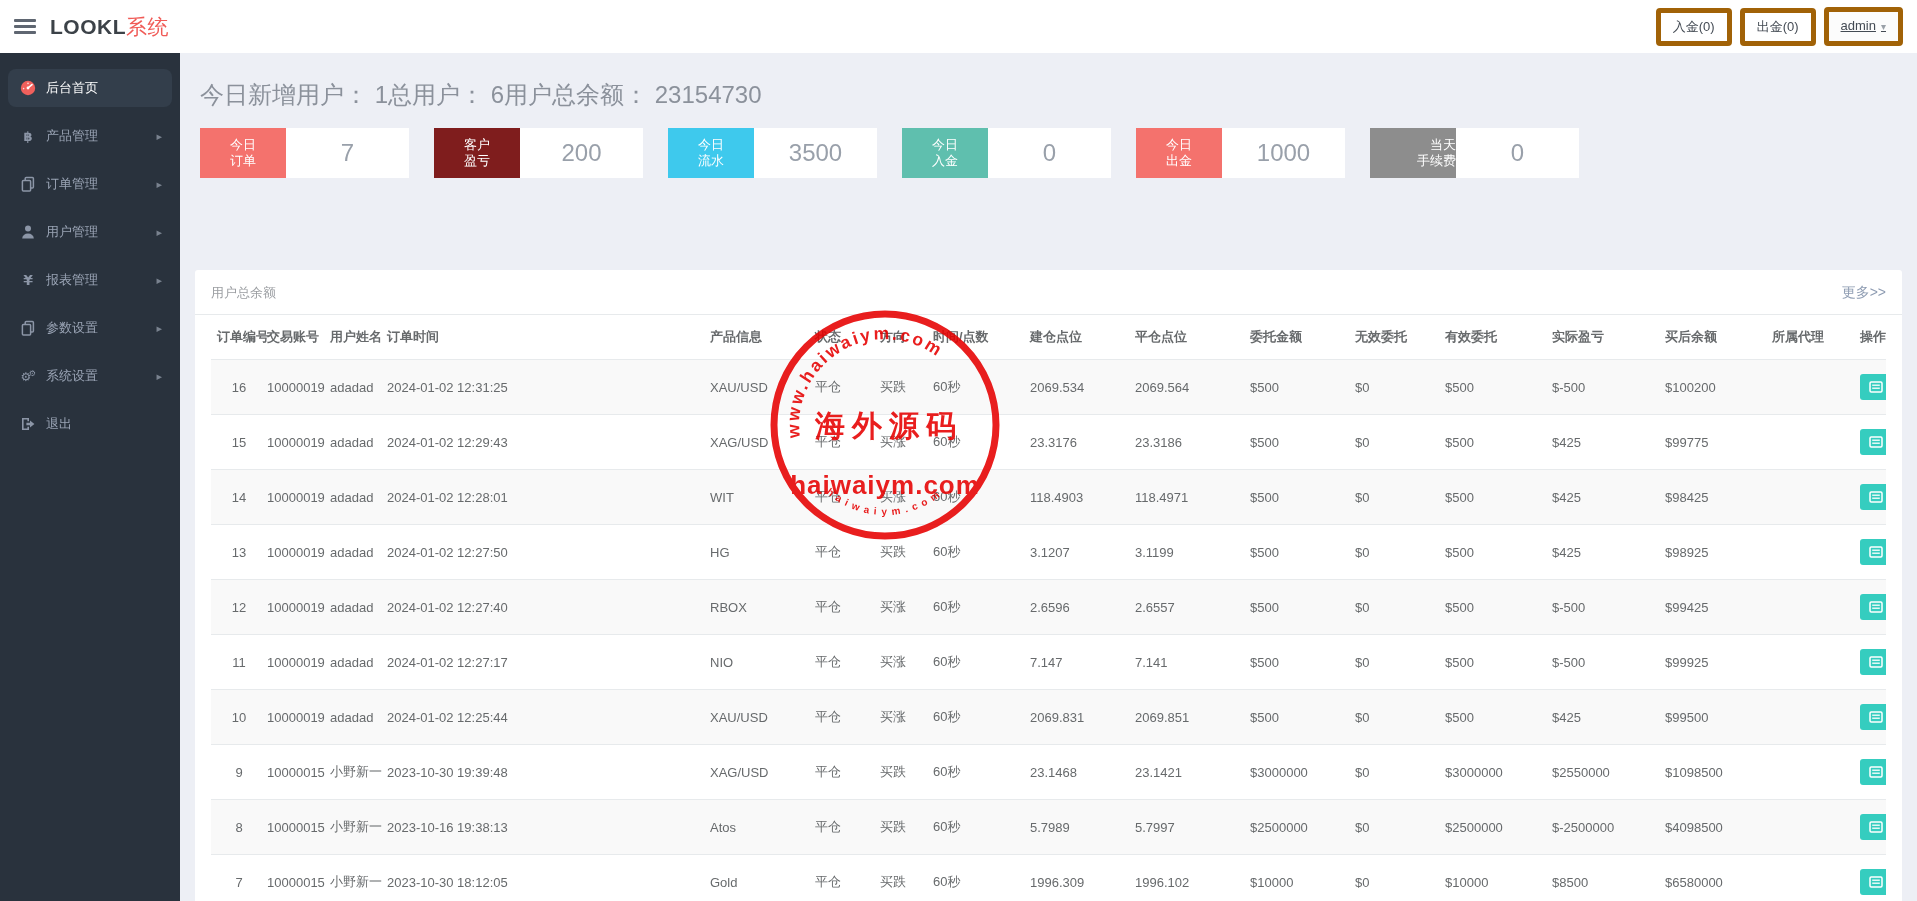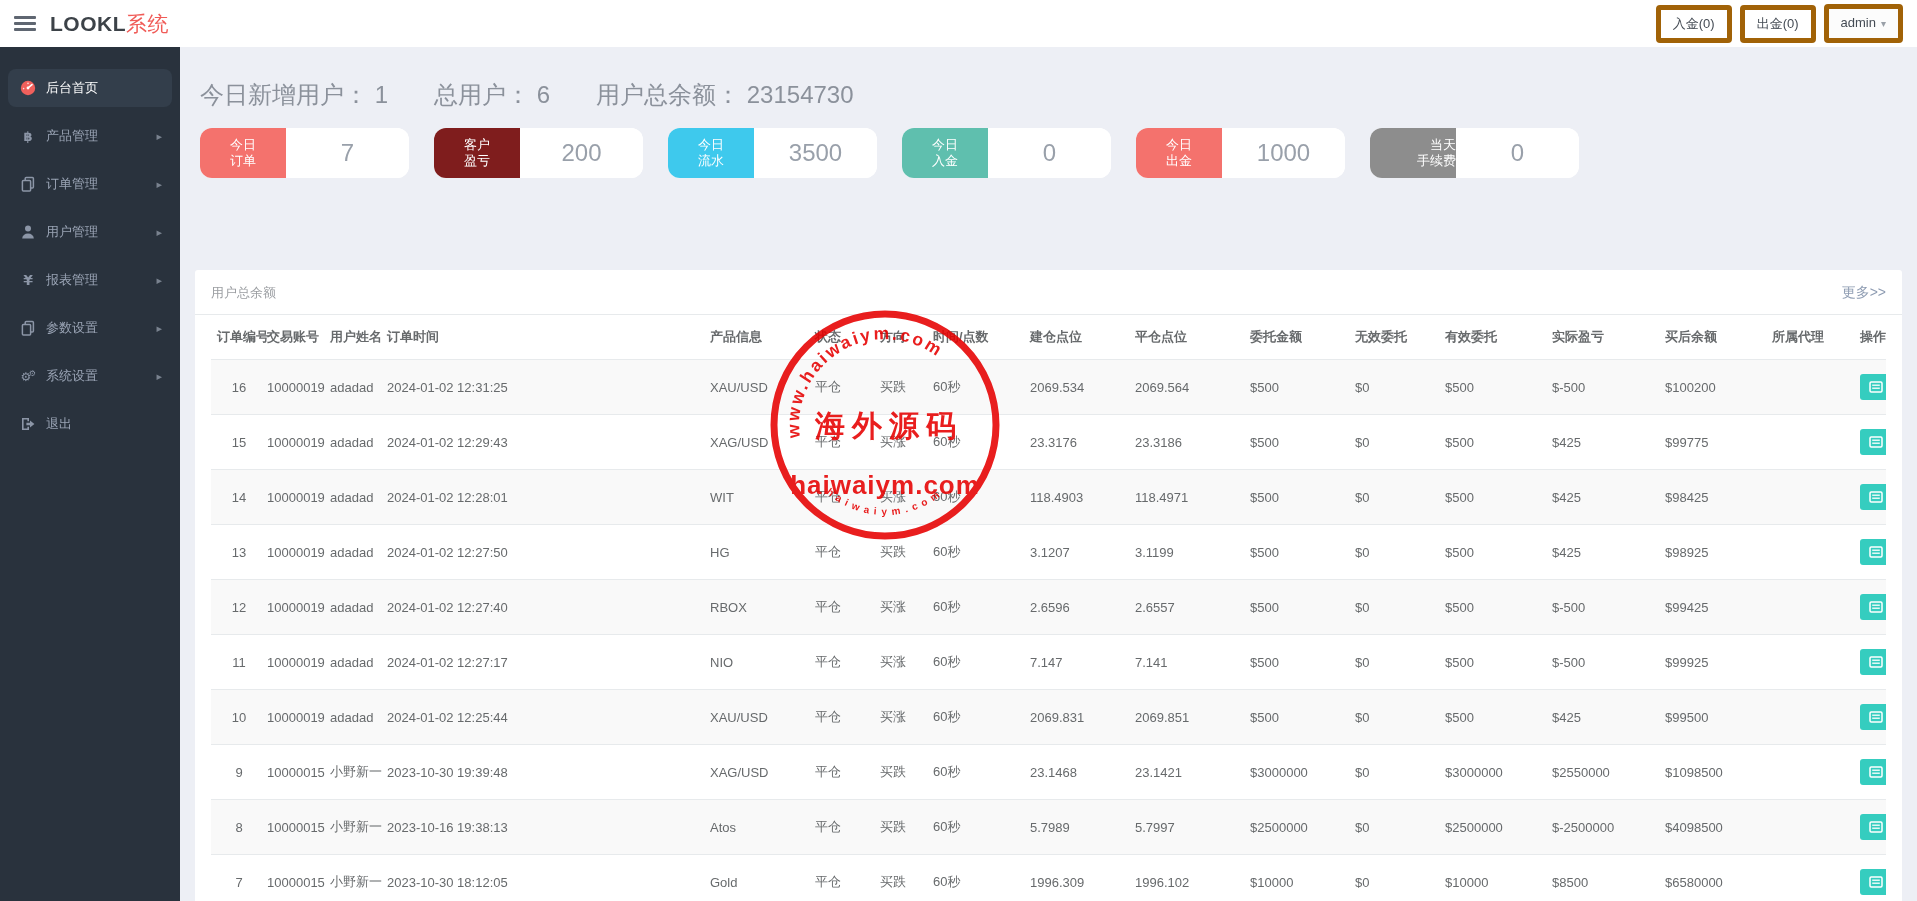--- a/index.html
+++ b/index.html
@@ -4,56 +4,56 @@
 <style>
   * { box-sizing: border-box; }
   html,body { margin:0; padding:0; }
   body {
     width:1917px; height:901px; overflow:hidden; position:relative;
     font-family:"Liberation Sans","DejaVu Sans",sans-serif;
     background:#edeff5; color:#676a6c;
   }
   
   .topbar{
-    position:absolute; left:0; top:0; width:1917px; height:47px;
+    position:absolute; left:0; top:0; width:1917px; height:53px;
     background:#ffffff; display:flex; align-items:center; z-index:5;
   }
   .hamburger{ margin-left:14px; width:22px; cursor:pointer; }
   .hamburger span{ display:block; height:3px; background:#5f6671; margin:3px 0; border-radius:1px;}
   .brand{ margin-left:14px; font-size:21px; letter-spacing:.5px; }
   .brand .b1{ color:#3c4248; font-weight:600;}
   .brand .b2{ color:#f05b57; font-weight:400;}
   .topbar-right{ margin-left:auto; margin-right:14px; display:flex; gap:8px; align-items:center;}
   .chip{
     border:5px solid #a16207; background:#fff; border-radius:4px;
     padding:6px 12px; font-size:13px; color:#444b54; cursor:pointer; line-height:16px;
   }
-  .chip.admin{ background:#fcfcfc; }
+  .chip.admin{ background:#fcfcfc;text-decoration:underline; }
   .caret{ color:#9aa0a8; font-size:10px; margin-left:5px;}
   
   .sidebar{
     position:absolute; left:0; top:47px; width:180px; height:854px;
     background:#29323d; padding-top:22px;
   }
   .side-item{
     position:relative; margin:0 8px 10px 8px; padding:10px 10px 10px 12px;
     display:flex; align-items:center; border-radius:8px; cursor:pointer;
     color:#9aa4b5; font-size:13px;
   }
   .side-item.active{ background:#333e4b; color:#ffffff; }
   .side-item.active .side-ic{ color:#f0605c; }
   .side-ic{ width:16px; height:16px; margin-right:10px; color:#8c96a7; flex:0 0 16px;}
   .side-arrow{ margin-left:auto; font-size:11px; color:#79828f;}
   
   .main{ position:absolute; left:180px; top:47px; width:1737px; height:854px; padding:0 15px;}
-  .summary{ margin-top:32px; padding-left:5px; font-size:24px; color:#8b919b; display:flex; gap:46px;}
+  .summary{ margin-top:32px; padding-left:5px; font-size:24px; color:#8b919b; display:flex; }
   .summary b{ font-weight:400; }
   
   .cards{ display:flex; gap:25px; margin-top:17px; padding-left:5px;}
-  .stat-card{ width:209px; height:50px; display:flex; background:#fff; border-radius:12px; overflow:hidden;}
+  .stat-card{ width:209px; height:50px; display:flex; background:#fff; border-radius:0; overflow:hidden;}
   .stat-label{
     width:86px; color:#fff; font-size:13px; display:flex; flex-direction:column;
     align-items:center; justify-content:center; line-height:16px; text-align:center;
   }
   .stat-value{ flex:1; display:flex; align-items:center; justify-content:center;
     font-size:24px; color:#99a0aa; background:#fff;}
   
   .table-card{ margin-top:92px; background:#fff; border-radius:3px; padding-bottom:2px;}
   .card-head{ display:flex; justify-content:space-between; align-items:center; padding:14px 16px 12px 16px;
     border-bottom:1px solid #e7eaec;}

